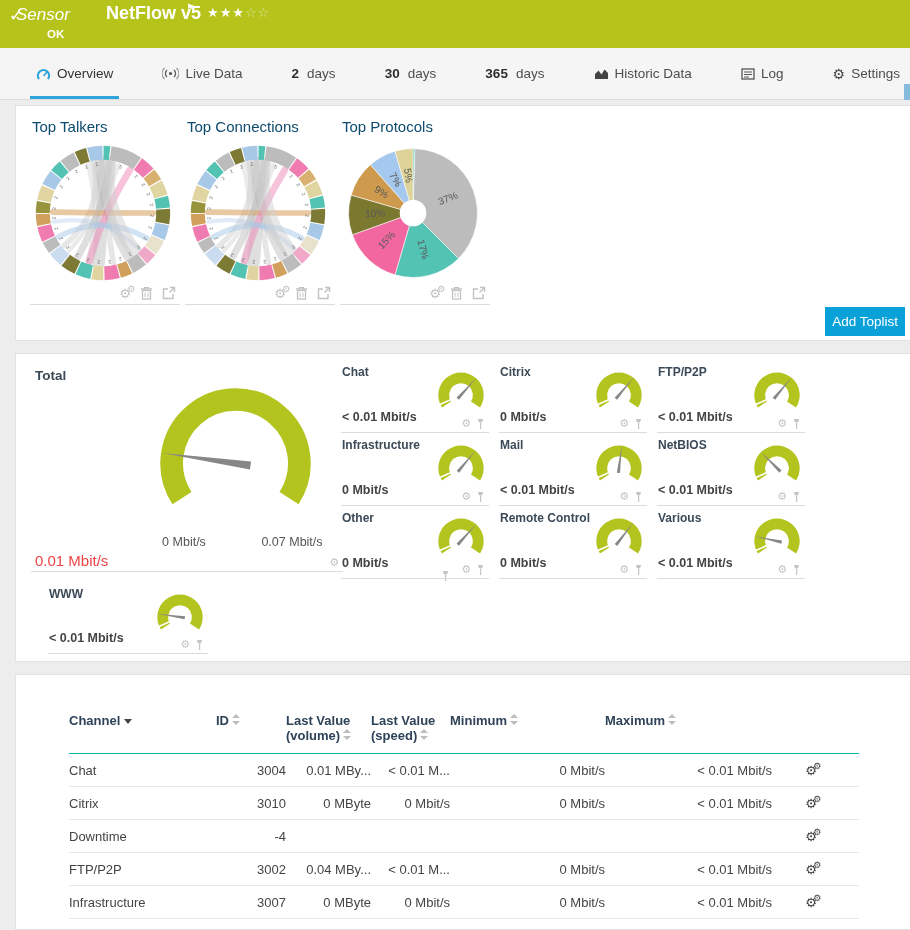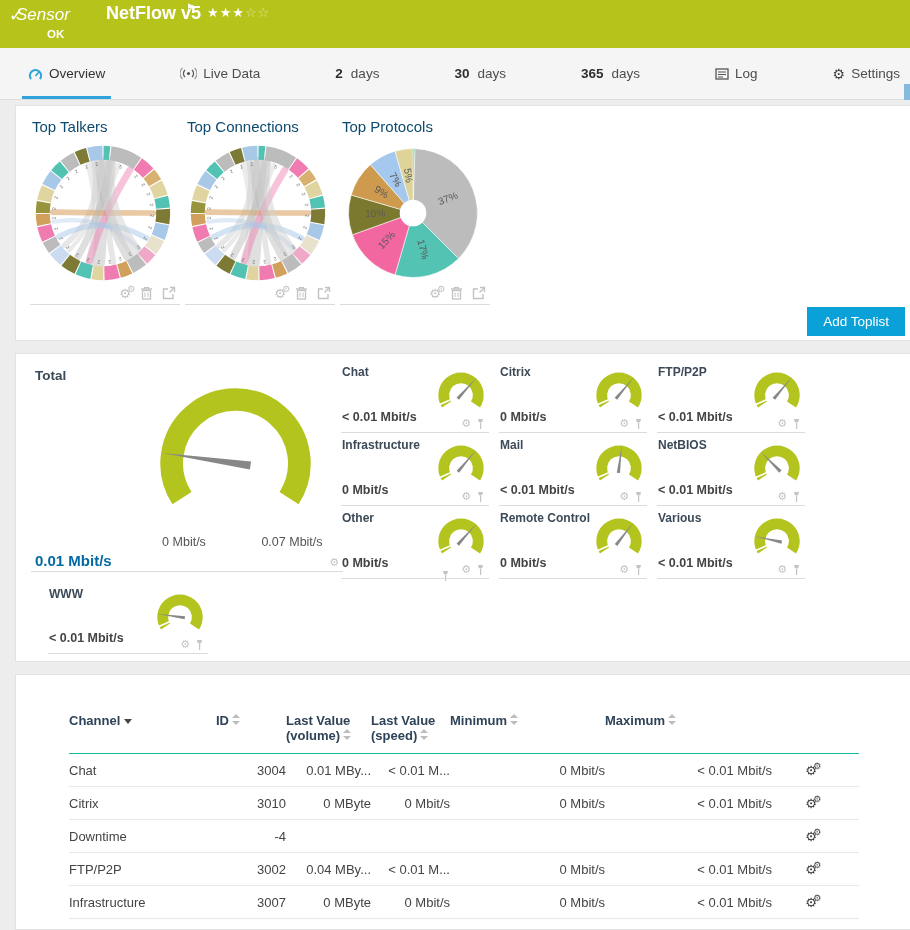--- a/index.html
+++ b/index.html
@@ -13,21 +13,21 @@
   .hdr-type  { position:absolute; left:16px; top:5px; font-style:italic; font-size:17px; }
   .hdr-name  { position:absolute; left:106px; top:3px; font-weight:bold; font-size:18px; }
   .hdr-flag  { position:absolute; left:186px; top:2px; font-size:10px; opacity:.95; }
   .hdr-stars { position:absolute; left:207px; top:5px; font-size:13px; letter-spacing:1px; }
   .hdr-stars .dim { opacity:.55; }
   .hdr-ok    { position:absolute; left:47px; top:28px; font-size:11.5px; font-weight:bold; }
 
   
   .tabbar { position:absolute; top:48px; left:0; width:910px; height:52px; background:#f5f5f5;
     border-bottom:1px solid #ddd; display:flex; align-items:stretch; justify-content:space-between;
-    padding:0 4px 0 22px; }
+    padding:0 4px 0 30px; }
   .tab { display:flex; align-items:center; gap:6px; color:#4d4d4d; font-size:13.5px;
     padding:0 6px; cursor:pointer; border-bottom:3px solid transparent; padding-top:3px; }
   .tab b { color:#2e2e2e; margin-right:2px; }
   .tab.active { border-bottom-color:#2ea3dc; color:#333; }
   .tab svg { display:block; }
   .tab .gearglyph { font-size:14px; color:#444; }
   .tab-edge { position:absolute; right:0; top:36px; width:6px; height:16px; background:#84bbdc; }
 
   
   .main { position:absolute; top:100px; left:0; width:910px; height:830px; background:#ededed; }
@@ -43,29 +43,29 @@
   .tile-title { font-size:15px; color:#0c4a6e; margin:2px 0 8px 2px; }
   .toplist-tile svg.chart { width:140px; height:140px; margin-left:3px; display:block; }
   .icons-row { display:flex; justify-content:flex-end; align-items:center; gap:9px;
     padding:3px 4px 4px 0; border-bottom:1px solid #dcdcdc; }
   .icons-row svg { display:block; }
   .dgear { position:relative; color:#c2c2c2; font-size:13px; line-height:13px; display:inline-block;
     font-family:"DejaVu Sans", sans-serif; cursor:pointer; }
   .dgear i { position:absolute; font-style:normal; font-size:9px; left:8px; top:-4px; }
   .dgear.dark { color:#3f3f3f; font-size:13px; }
   .add-toplist { position:absolute; right:5px; bottom:4px; background:#09a1d8; color:#fff;
-    border:none; font-size:13.5px; padding:7px 16px; cursor:pointer; font-family:inherit; }
+    border:none; font-size:13.5px; padding:7px 7px; cursor:pointer; font-family:inherit; }
 
   
   .total-wrap { position:absolute; left:15px; top:8px; width:312px; height:210px; border-bottom:1px solid #dcdcdc; }
   .total-title { position:absolute; left:4px; top:6px; font-size:13.5px; font-weight:bold; color:#3c4a58; }
   .total-wrap svg { position:absolute; left:112px; top:14px; }
   .g-min { position:absolute; left:118px; bottom:22px; width:70px; text-align:center; font-size:12.5px; color:#555; }
   .g-max { position:absolute; right:8px;  bottom:22px; width:86px; text-align:center; font-size:12.5px; color:#555; }
-  .total-value { position:absolute; left:4px; bottom:2px; font-size:15px; font-weight:bold; color:#0369a1; }
+  .total-value { position:absolute; left:4px; bottom:2px; font-size:15px; font-weight:normal; color:#ef4444; }
   .tile-icons { position:absolute; right:4px; bottom:2px; display:flex; align-items:center; gap:5px; }
   .tile-icons .gearglyph { font-family:"DejaVu Sans", sans-serif; font-size:11px; color:#c4c4c4; cursor:pointer; }
 
   .gauge-grid { position:absolute; left:325px; top:6px; display:grid;
     grid-template-columns:repeat(3,158px); grid-auto-rows:73px; }
   .mini-tile { position:relative; width:148px; border-bottom:1px solid #dcdcdc; }
   .mini-label { position:absolute; left:1px; top:5px; font-size:12px; font-weight:bold; color:#3c4a58; }
   .mini-value { position:absolute; left:1px; bottom:8px; font-size:12.5px; font-weight:bold; color:#444; }
   .mini-tile svg.gauge { position:absolute; right:0; top:7px; }
   .www-tile { position:absolute; left:15px; top:228px; width:160px; height:72px;margin-left:17px; }
@@ -124,20 +124,26 @@
       <span>days</span>
     </div>
   <div class="tab">
       <b>30</b>
       <span>days</span>
     </div>
   <div class="tab">
       <b>365</b>
       <span>days</span>
     </div>
+  <div class="tab">
+    <svg width="15" height="13" viewBox="0 0 15 13">
+        <path d="M1 12 V7 L4.5 3.5 7.5 7.5 10.5 2.5 14 6 V12 Z" fill="#444"></path>
+      </svg>
+    <span>Historic Data</span>
+  </div>
   <div class="tab">
     <svg width="14" height="12" viewBox="0 0 14 12">
         <rect x="1" y="1" width="12" height="10" fill="none" stroke="#555" stroke-width="1.3"></rect>
         <line x1="3" y1="4" x2="11" y2="4" stroke="#555" stroke-width="1"></line>
         <line x1="3" y1="6.5" x2="11" y2="6.5" stroke="#555" stroke-width="1"></line>
         <line x1="3" y1="9" x2="8" y2="9" stroke="#555" stroke-width="1"></line>
       </svg>
     <span>Log</span>
   </div>
   <div class="tab">

